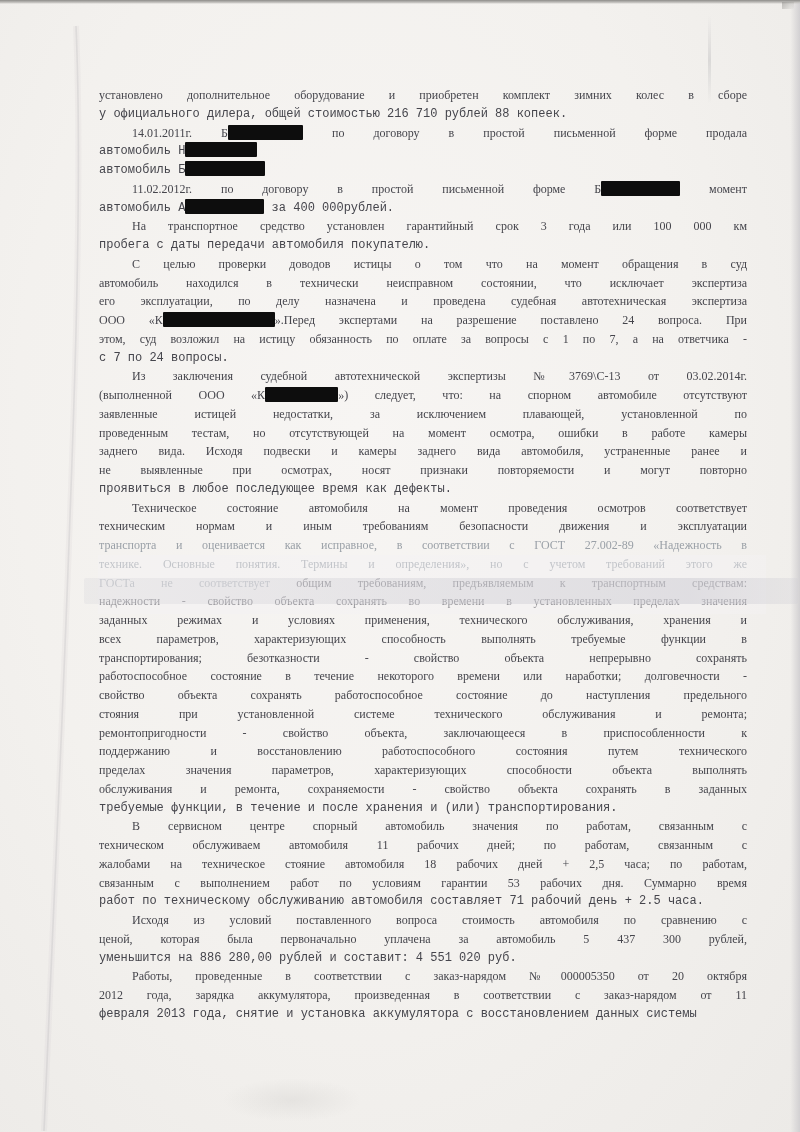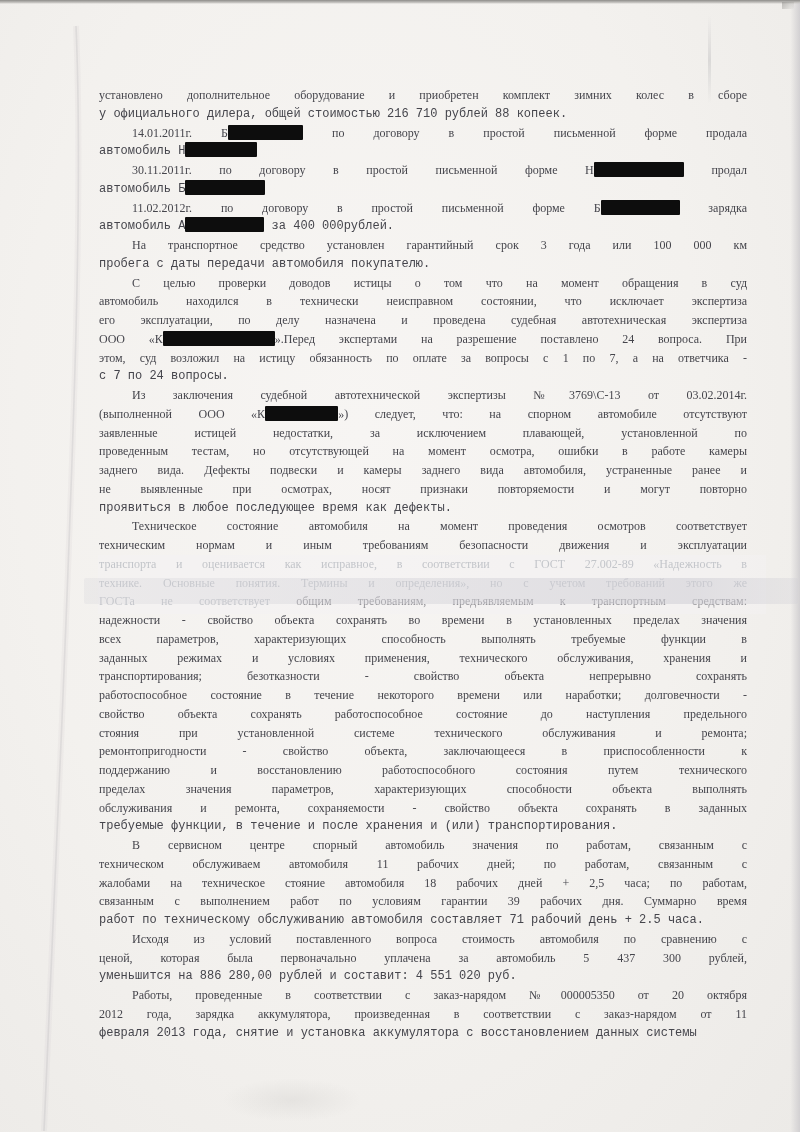--- a/index.html
+++ b/index.html
@@ -56,60 +56,59 @@
   <div class="left-edge"></div>
   <div class="right-edge"></div>
   <div class="streak"></div>
   <div class="blob"></div>
 
   <div class="textblock">
       <div class="line"><span>установлено дополнительное оборудование и приобретен комплект зимних колес в сборе</span></div>
       <div class="line end"><span>у официального дилера, общей стоимостью 216 710 рублей 88 копеек.</span></div>
       <div class="line ind"><span>14.01.2011г. Б</span><span class="redaction" style="width: 75px;"></span><span> по договору в простой письменной форме продала</span></div>
       <div class="line end"><span>автомобиль Н</span><span class="redaction" style="width: 72px;"></span></div>
-      <div class="line ind"><span>30.11.2011г. по договору в простой письменной форме Н</span><span class="redaction" style="width: 90px;"></span><span> продал</span></div>
       <div class="line end"><span>автомобиль Б</span><span class="redaction" style="width: 80px;"></span></div>
-      <div class="line ind"><span>11.02.2012г. по договору в простой письменной форме Б</span><span class="redaction" style="width: 79px;"></span><span> зарядка</span></div>
+      <div class="line ind"><span>11.02.2012г. по договору в простой письменной форме Б</span><span class="redaction" style="width: 79px;"></span><span> момент</span></div>
       <div class="line end"><span>автомобиль А</span><span class="redaction" style="width: 79px;"></span><span> за 400 000рублей.</span></div>
       <div class="line ind"><span>На транспортное средство установлен гарантийный срок 3 года или 100 000 км</span></div>
       <div class="line end"><span>пробега с даты передачи автомобиля покупателю.</span></div>
       <div class="line ind"><span>С целью проверки доводов истицы о том что на момент обращения в суд</span></div>
       <div class="line"><span>автомобиль находился в технически неисправном состоянии, что исключает экспертиза</span></div>
       <div class="line"><span>его эксплуатации, по делу назначена и проведена судебная автотехническая экспертиза</span></div>
       <div class="line"><span>ООО «К</span><span class="redaction" style="width: 112px;"></span><span>».Перед экспертами на разрешение поставлено 24 вопроса. При</span></div>
       <div class="line"><span>этом, суд возложил на истицу обязанность по оплате за вопросы с 1 по 7, а на ответчика -</span></div>
       <div class="line end"><span>с 7 по 24 вопросы.</span></div>
       <div class="line ind"><span>Из заключения судебной автотехнической экспертизы №3769\С-13 от 03.02.2014г.</span></div>
       <div class="line"><span>(выполненной ООО «К</span><span class="redaction" style="width: 73px;"></span><span>») следует, что: на спорном автомобиле отсутствуют</span></div>
       <div class="line"><span>заявленные истицей недостатки, за исключением плавающей, установленной по</span></div>
       <div class="line"><span>проведенным тестам, но отсутствующей на момент осмотра, ошибки в работе камеры</span></div>
-      <div class="line"><span>заднего вида. Дефекты подвески и камеры заднего вида автомобиля, устраненные ранее и</span></div>
+      <div class="line"><span>заднего вида. Исходя подвески и камеры заднего вида автомобиля, устраненные ранее и</span></div>
       <div class="line"><span>не выявленные при осмотрах, носят признаки повторяемости и могут повторно</span></div>
       <div class="line end"><span>проявиться в любое последующее время как дефекты.</span></div>
       <div class="line ind"><span>Техническое состояние автомобиля на момент проведения осмотров соответствует</span></div>
       <div class="line"><span>техническим нормам и иным требованиям безопасности движения и эксплуатации</span></div>
       <div class="line fade"><span>транспорта и оценивается как исправное, в соответствии с ГОСТ 27.002-89 «Надежность в</span></div>
       <div class="line fade"><span>технике. Основные понятия. Термины и определения», но с учетом требований этого же</span></div>
       <div class="line"><span class="light">ГОСТа не соответствует </span><span>общим требованиям, предъявляемым к транспортным средствам:</span></div>
       <div class="line"><span>надежности - свойство объекта сохранять во времени в установленных пределах значения</span></div>
+      <div class="line"><span>заданных режимах и условиях применения, технического обслуживания, хранения и</span></div>
       <div class="line"><span>всех параметров, характеризующих способность выполнять требуемые функции в</span></div>
-      <div class="line"><span>заданных режимах и условиях применения, технического обслуживания, хранения и</span></div>
       <div class="line"><span>транспортирования; безотказности - свойство объекта непрерывно сохранять</span></div>
       <div class="line"><span>работоспособное состояние в течение некоторого времени или наработки; долговечности -</span></div>
       <div class="line"><span>свойство объекта сохранять работоспособное состояние до наступления предельного</span></div>
       <div class="line"><span>стояния при установленной системе технического обслуживания и ремонта;</span></div>
       <div class="line"><span>ремонтопригодности - свойство объекта, заключающееся в приспособленности к</span></div>
       <div class="line"><span>поддержанию и восстановлению работоспособного состояния путем технического</span></div>
       <div class="line"><span>пределах значения параметров, характеризующих способности объекта выполнять</span></div>
       <div class="line"><span>обслуживания и ремонта, сохраняемости - свойство объекта сохранять в заданных</span></div>
       <div class="line end"><span>требуемые функции, в течение и после хранения и (или) транспортирования.</span></div>
       <div class="line ind"><span>В сервисном центре спорный автомобиль значения по работам, связанным с</span></div>
       <div class="line"><span>техническом обслуживаем автомобиля 11 рабочих дней; по работам, связанным с</span></div>
       <div class="line"><span>жалобами на техническое стояние автомобиля 18 рабочих дней + 2,5 часа; по работам,</span></div>
-      <div class="line"><span>связанным с выполнением работ по условиям гарантии 39 рабочих дня. Суммарно время</span></div>
+      <div class="line"><span>связанным с выполнением работ по условиям гарантии 53 рабочих дня. Суммарно время</span></div>
       <div class="line end"><span>работ по техническому обслуживанию автомобиля составляет 71 рабочий день + 2.5 часа.</span></div>
       <div class="line ind"><span>Исходя из условий поставленного вопроса стоимость автомобиля по сравнению с</span></div>
       <div class="line"><span>ценой, которая была первоначально уплачена за автомобиль 5 437 300 рублей,</span></div>
       <div class="line end"><span>уменьшится на 886 280,00 рублей и составит: 4 551 020 руб.</span></div>
       <div class="line ind"><span>Работы, проведенные в соответствии с заказ-нарядом №000005350 от 20 октября</span></div>
       <div class="line"><span>2012 года, зарядка аккумулятора, произведенная в соответствии с заказ-нарядом от 11</span></div>
       <div class="line end"><span>февраля 2013 года, снятие и установка аккумулятора с восстановлением данных системы</span></div>
     </div>
 
   <div class="wash"></div>

